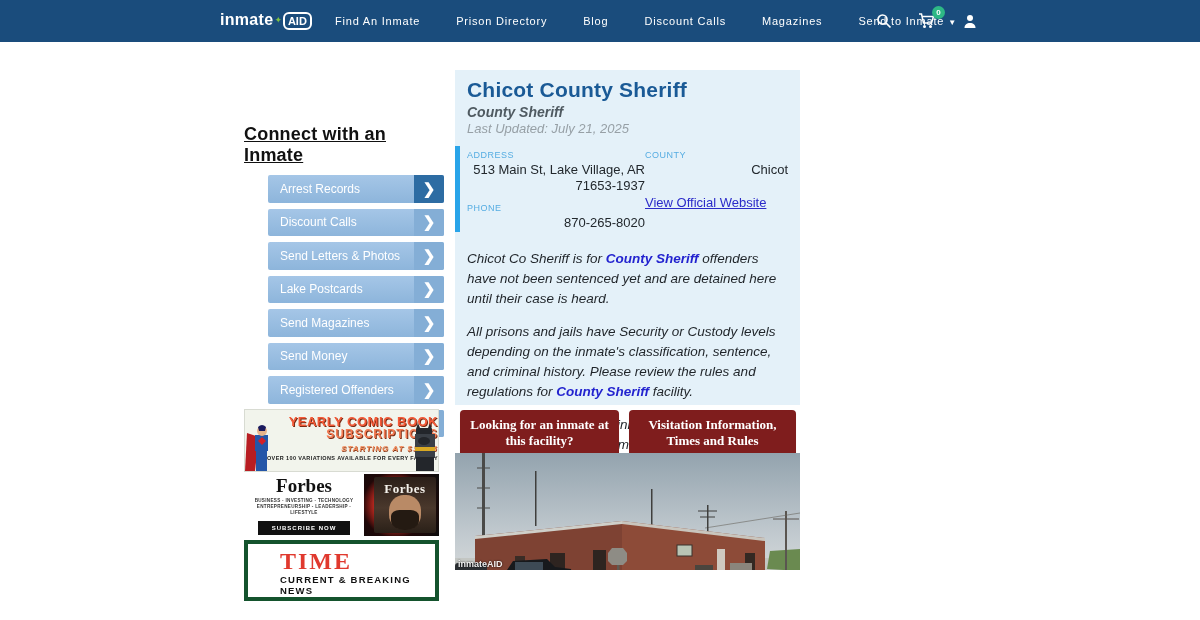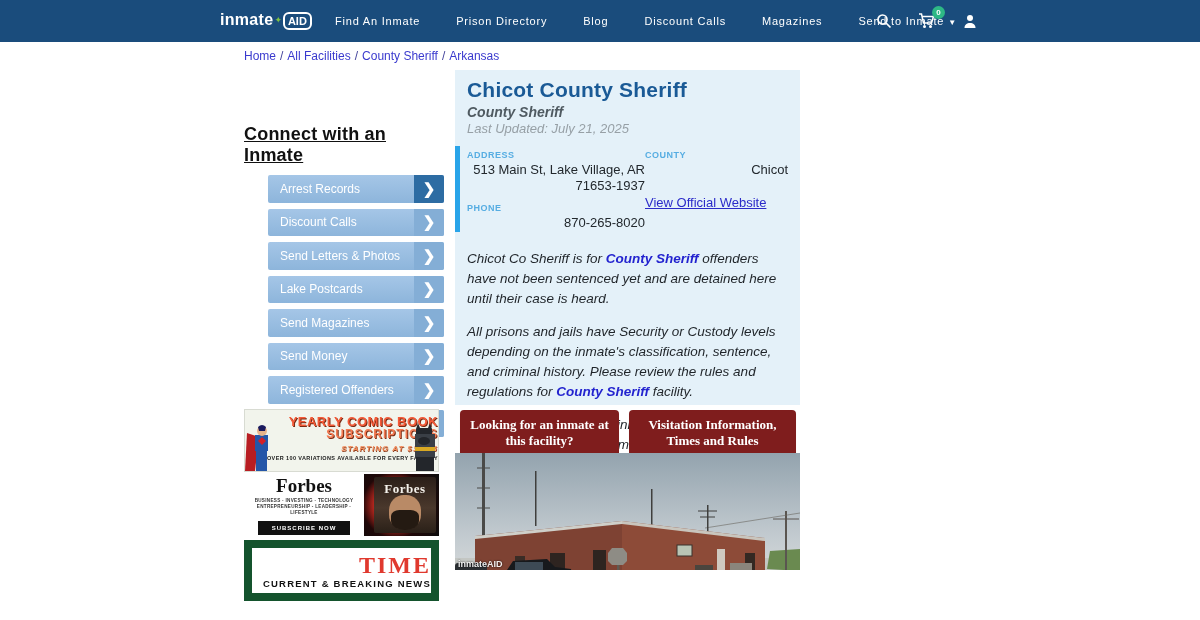--- a/index.html
+++ b/index.html
@@ -44,37 +44,37 @@
   .ad-forbes { top:474px; height:62px; background:#0d0d0d; display:flex; }
   .forbes-left { width:120px; background:#fff; display:flex; flex-direction:column; align-items:center; justify-content:center; padding:4px 2px; }
   .forbes-logo { font-family:"Liberation Serif", serif; font-weight:bold; font-size:19px; color:#111; line-height:19px; }
   .forbes-cats { font-size:4.6px; color:#333; letter-spacing:0.3px; margin-top:3px; line-height:6px; text-align:center; font-weight:bold; }
   .forbes-btn { margin-top:5px; background:#111; color:#fff; font-size:6px; letter-spacing:1px; padding:4px 14px; font-weight:bold; cursor:pointer; }
   .forbes-right { position:relative; flex:1; background:radial-gradient(circle at 42% 50%, #e8392e 0%, #c42a20 38%, #200808 62%, #0d0d0d 100%); }
   .forbes-cover { position:absolute; right:3px; top:3px; width:62px; height:56px; background:linear-gradient(to bottom,#2a1e18,#4a382c 55%,#2a2018); border-radius:2px; overflow:hidden; }
   .forbes-cover-logo { font-family:"Liberation Serif", serif; font-weight:bold; color:#f5f2ec; font-size:13px; text-align:center; margin-top:4px; letter-spacing:0.5px; }
   .forbes-face { position:absolute; left:15px; top:18px; width:32px; height:34px; background:#b98a66; border-radius:46% 46% 42% 42%; }
   .forbes-beard { position:absolute; left:17px; top:33px; width:28px; height:20px; background:#241a12; border-radius:30% 30% 48% 48%; }
-  .ad-time { top:540px; height:61px; background:#fff; border:8px solid #14532d; text-align:right; padding-top:6px; }
+  .ad-time { top:540px; height:61px; background:#fff; border:4px solid #14532d; text-align:left; padding-top:6px;padding-left:32px; }
   .time-logo { font-family:"Liberation Serif", serif; font-weight:bold; color:#e0392e; font-size:24px; letter-spacing:2px; line-height:22px; }
   .time-tagline { font-size:9.5px; font-weight:bold; color:#111; letter-spacing:1.2px; margin-top:2px; }
   .time-btn { display:inline-block; background:#111; color:#fff; font-size:5.5px; font-weight:bold; letter-spacing:0.8px; padding:4px 18px; margin-top:4px; cursor:pointer; }
 
   
   .panel { position:absolute; left:455px; top:70px; width:345px; height:335px; background:#e4f1f9; }
   .panel-head { padding:8px 12px 0 12px; }
   .page-title { font-size:21px; font-weight:bold; color:#1a5a96; letter-spacing:0.2px; }
   .page-subtitle { font-size:14px; font-weight:bold; font-style:italic; color:#4f5a61; margin-top:2px; }
   .page-updated { font-size:13px; font-style:italic; color:#97a0a6; margin-top:1px; }
   .info-block { position:relative; margin-top:10px; padding:4px 12px 4px 12px; }
   .info-bar { position:absolute; left:0; top:0; width:5px; height:86px; background:#29a4e9; }
   .info-cols { display:flex; }
   .info-col1 { width:178px; }
   .info-col2 { flex:1; }
-  .info-label { font-size:9px; color:#56ade2; letter-spacing:0.5px; font-weight:bold; }
+  .info-label { font-size:9px; color:#56ade2; letter-spacing:0.5px; font-weight:normal; }
   .info-value { font-size:13px; color:#22282d; line-height:16px; margin-top:2px;text-align:right; }
   .info-gap { margin-top:9px; }
   .website-link { display:inline-block; margin-top:17px; font-size:13px; color:#2b2bc9; text-decoration:underline; cursor:pointer; }
   .paras { padding:14px 12px 0 12px; }
   .paras p { font-size:13.5px; font-style:italic; color:#1f2429; line-height:1.48; margin-bottom:13px; }
   .text-link { color:#2323cf; font-weight:bold; cursor:pointer; text-decoration:none; }
 
   
   .green-btns { position:absolute; left:460px; top:410px; width:336px; display:flex; gap:10px; }
   .green-btn { background:#7f1d1d; border-radius:4px; color:#fff; font-weight:bold; font-size:13px; text-align:center; padding:7px 8px; line-height:1.25; cursor:pointer; box-shadow:0 1px 1px rgba(0,0,0,0.15);font-family:Liberation Serif, serif; }
@@ -122,23 +122,20 @@
       </span>
       <span class="nav-icon">
         <svg width="16" height="16" viewBox="0 0 16 16">
             <circle cx="8" cy="5" r="3" fill="#fff"></circle>
             <path d="M2.5 15c0-3.2 2.4-5 5.5-5s5.5 1.8 5.5 5z" fill="#fff"></path>
           </svg>
       </span>
     </div>
   </div>
 
-  <div class="breadcrumb">
-    <a>Home</a><span class="crumb-sep">/</span><a>All Facilities</a><span class="crumb-sep">/</span><a>County Sheriff</a><span class="crumb-sep">/</span><a>Arkansas</a>
-  </div>
 
   <div class="sidebar">
     <div class="sidebar-heading">Connect with an Inmate</div>
     <div class="side-btns">
       <div class="side-btn first">
           <span class="side-btn-label">Arrest Records</span>
           <span class="side-chev">❯</span>
         </div>
       <div class="side-btn">
           <span class="side-btn-label">Discount Calls</span>

